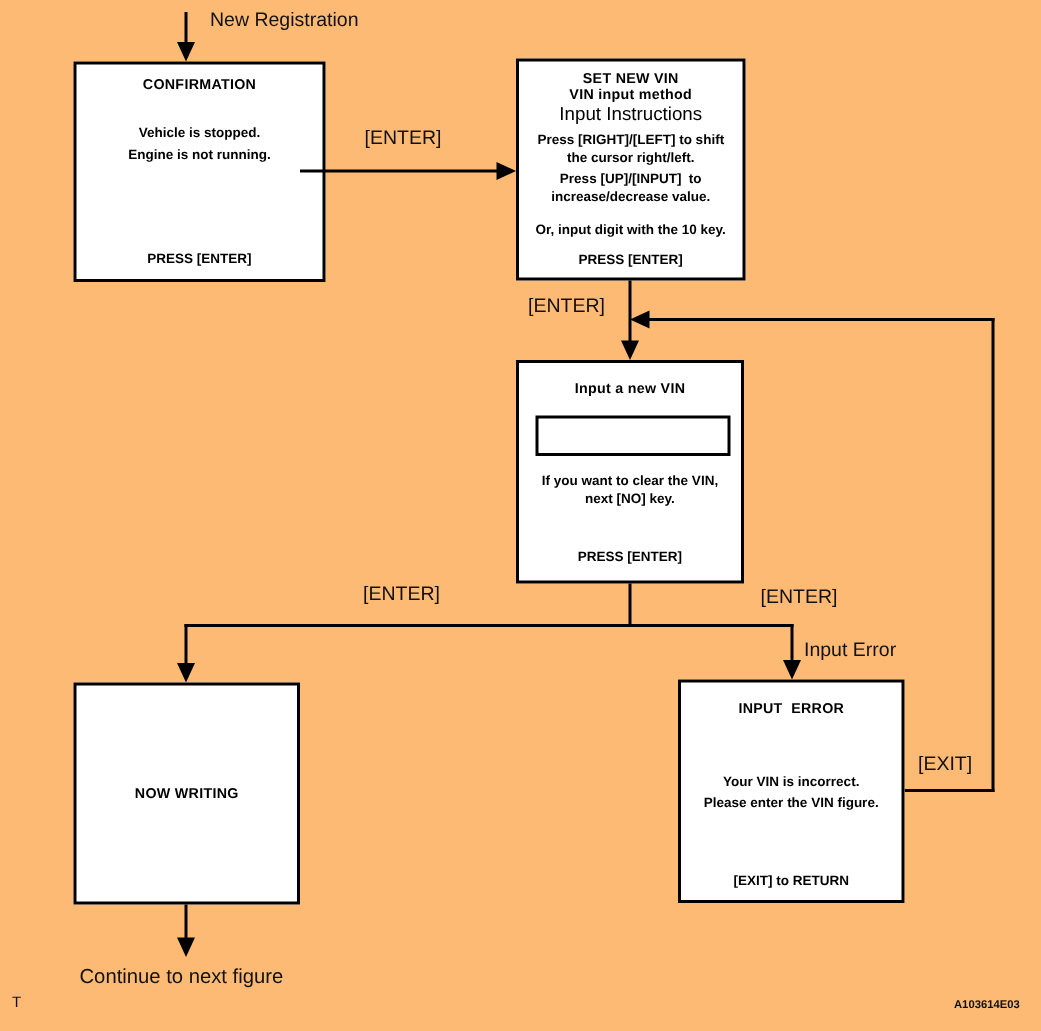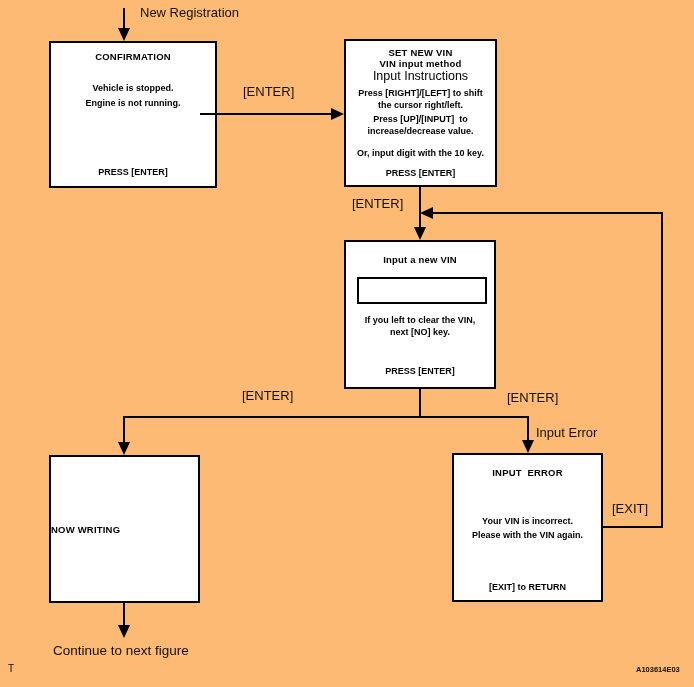--- a/index.html
+++ b/index.html
@@ -119,45 +119,45 @@
 
   <div class="hline" style="left:431px; top:212px; width:232px; height:2px;"></div>
   <div class="arrow-left" style="left:420px; top:207px;"></div>
   <div class="vline" style="left:661px; top:212px; width:2px; height:316px;"></div>
   <div class="hline" style="left:603px; top:526px; width:60px; height:2px;"></div>
   <div class="lbl" style="left:612px; top:501px;">[EXIT]</div>
 
   <div class="box" style="left:344px; top:240px; width:152px; height:149px;">
     <div class="box-title" style="margin-top:12px;">Input a new VIN</div>
     <div class="field" style="left:11px; top:35px; width:130px; height:27px;"></div>
-    <div class="bline" style="margin-top:50px;">If you left to clear the VIN,</div>
+    <div class="bline" style="margin-top:50px;">If you want to clear the VIN,</div>
     <div class="bline">next [NO] key.</div>
     <div class="box-footer" style="bottom:11px;">PRESS [ENTER]</div>
   </div>
 
   <div class="vline" style="left:419px; top:389px; width:2px; height:29px;"></div>
   <div class="hline" style="left:123px; top:416px; width:406px; height:2px;"></div>
   <div class="lbl" style="left:242px; top:388px;">[ENTER]</div>
   <div class="lbl" style="left:507px; top:390px;">[ENTER]</div>
 
   <div class="vline" style="left:123px; top:416px; width:2px; height:27px;"></div>
   <div class="arrow-down" style="left:118px; top:442px;"></div>
 
   <div class="vline" style="left:527px; top:416px; width:2px; height:25px;"></div>
   <div class="arrow-down" style="left:522px; top:440px;"></div>
   <div class="lbl" style="left:536px; top:425px;">Input Error</div>
 
-  <div class="box" style="left:49px; top:455px; width:151px; height:148px; display:flex; align-items:center; justify-content:flex-start;">
+  <div class="box" style="left:49px; top:455px; width:151px; height:148px; display:flex; align-items:center; justify-content:center;">
     <div class="box-title">NOW WRITING</div>
   </div>
 
   <div class="box" style="left:452px; top:453px; width:151px; height:149px;">
     <div class="box-title" style="margin-top:12px;">INPUT  ERROR</div>
     <div class="bline" style="margin-top:38px;">Your VIN is incorrect.</div>
-    <div class="bline" style="margin-top:2px;">Please with the VIN again.</div>
+    <div class="bline" style="margin-top:2px;">Please enter the VIN figure.</div>
     <div class="box-footer" style="bottom:8px;">[EXIT] to RETURN</div>
   </div>
 
   <div class="vline" style="left:123px; top:603px; width:2px; height:23px;"></div>
   <div class="arrow-down" style="left:118px; top:625px;"></div>
   <div class="lbl" style="left:53px; top:643px; font-size:13.5px;">Continue to next figure</div>
 
   <div class="lbl" style="left:8px; top:663px; font-size:10px;">T</div>
   <div class="lbl" style="left:636px; top:665px; font-size:7.5px; font-weight:bold;">A103614E03</div>
 

